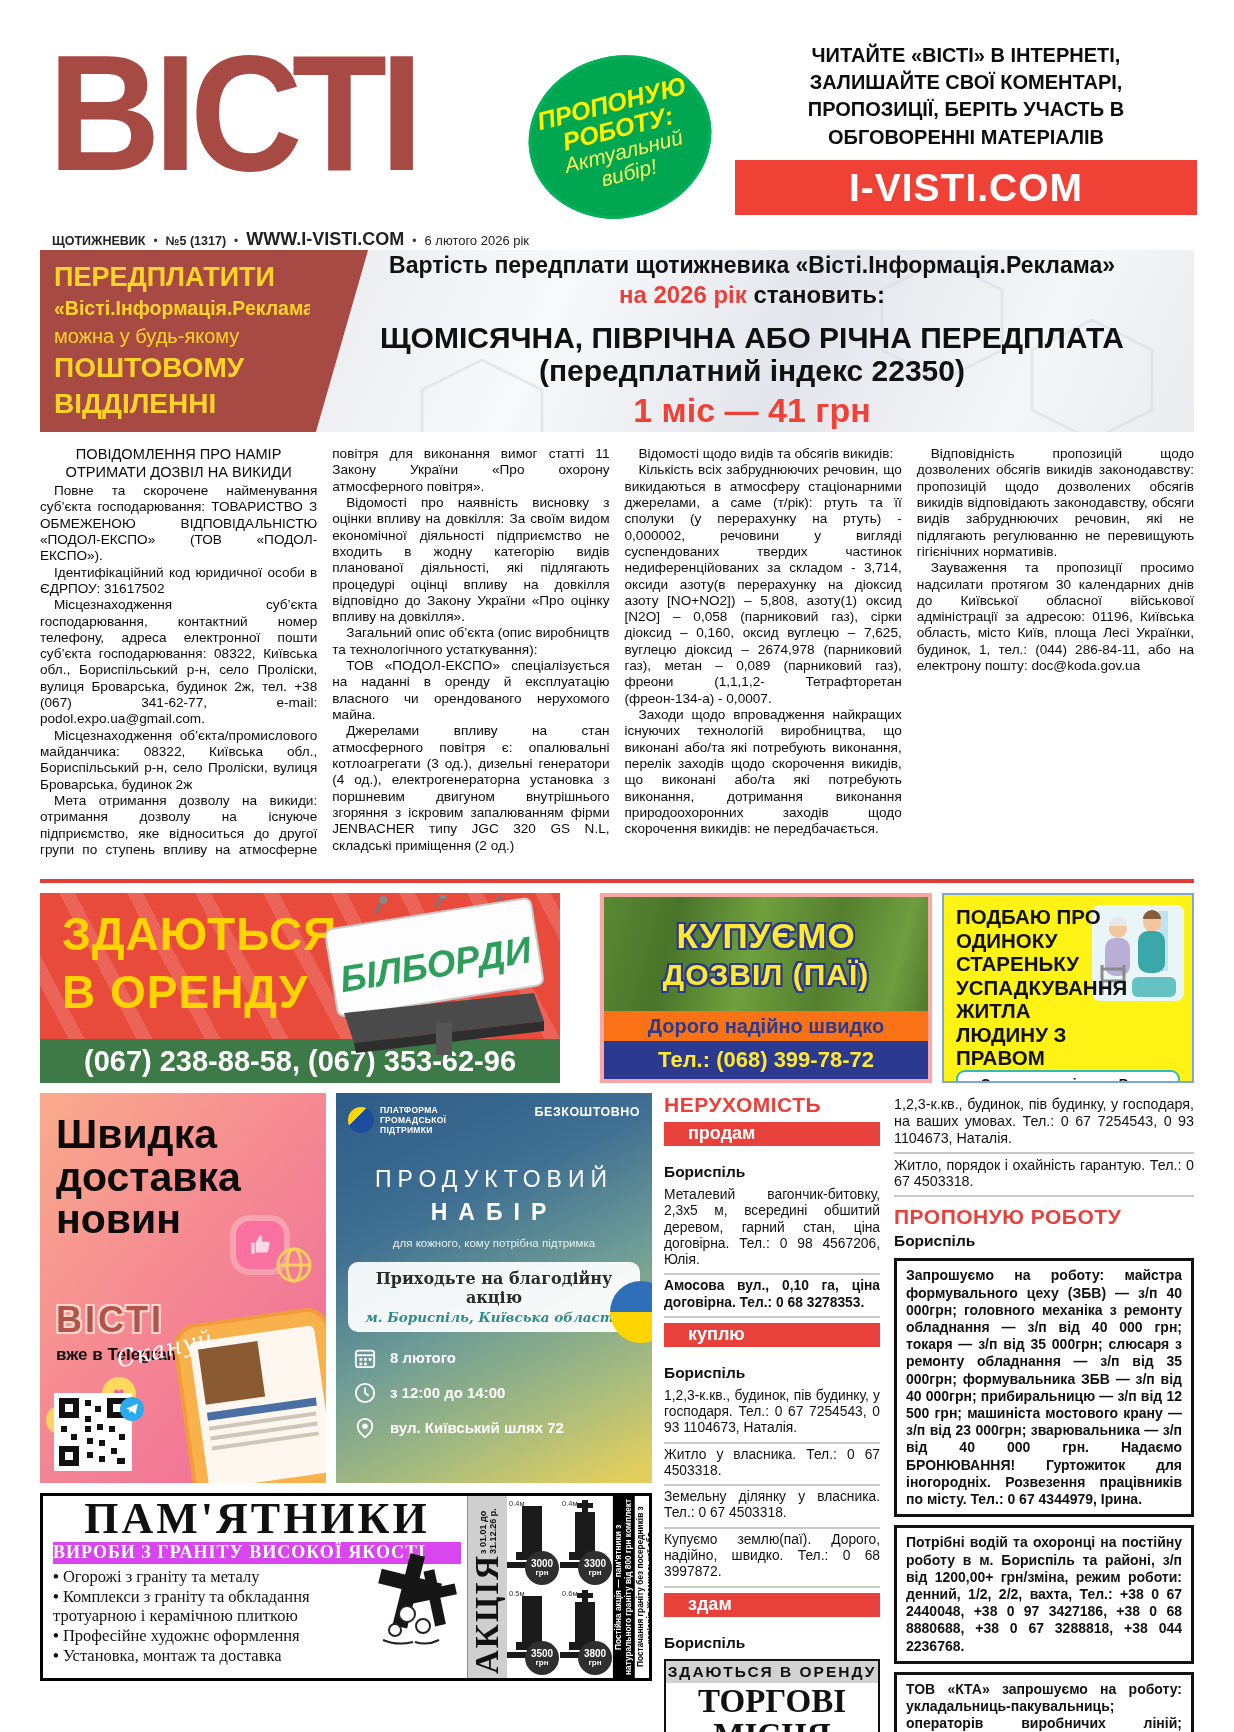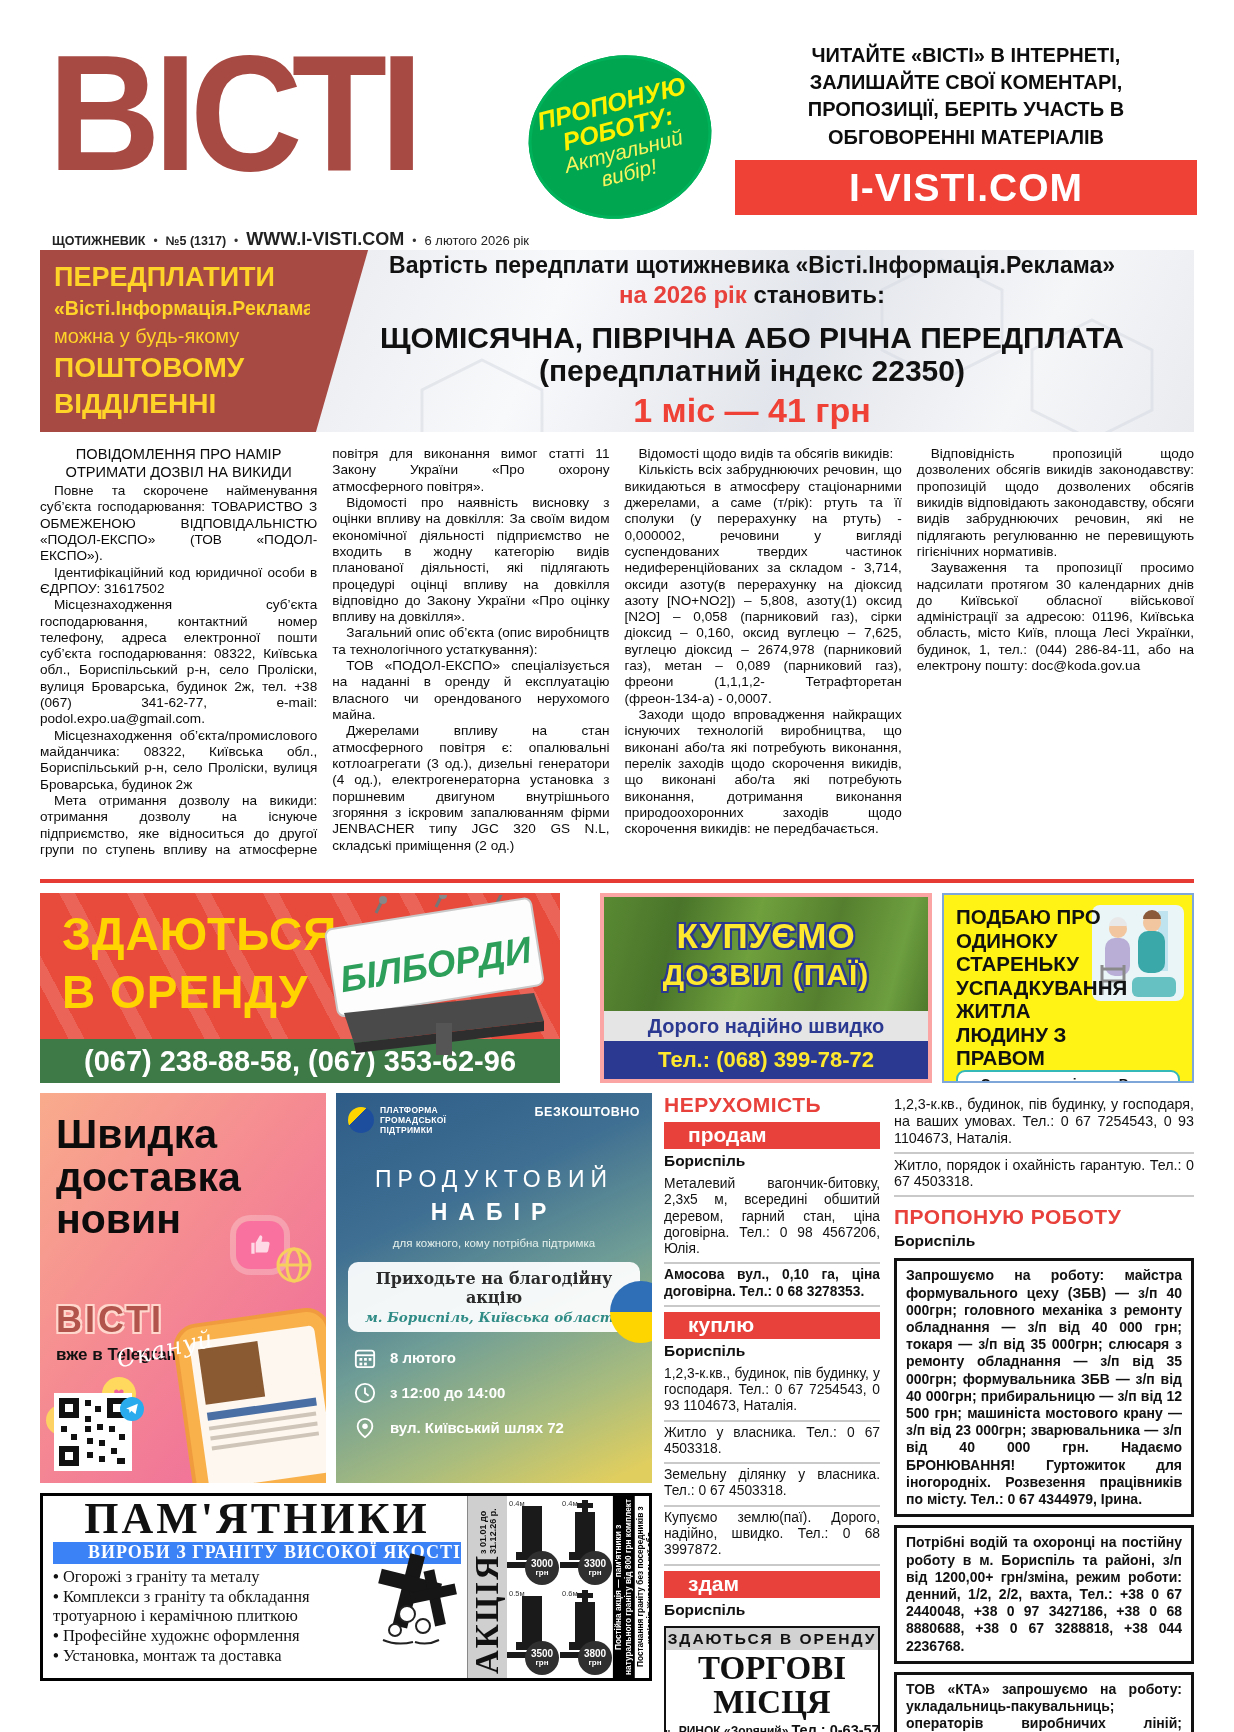--- a/index.html
+++ b/index.html
@@ -58,21 +58,21 @@
   .bb-svg{position:absolute;right:4px;top:2px;width:240px;height:160px;z-index:2;}
   .bb-phone{position:absolute;bottom:0;left:0;right:0;height:44px;background:#3d7a47;color:#fff;
             font-weight:bold;font-size:29px;text-align:center;line-height:44px;z-index:1;}
   .ad-land{width:332px;margin-right:10px;border:4px solid #fca5a5;display:flex;flex-direction:column;box-sizing:border-box;}
   .land-img{flex:1;position:relative;display:flex;flex-direction:column;align-items:center;justify-content:center;
       background:linear-gradient(105deg,#5a8a33 0%,#49742a 22%,#6fa03d 45%,#557f2e 68%,#6d9e3f 88%,#4e7a2c 100%);}
   .land-t1{font-size:35px;font-weight:900;color:#ffe92e;letter-spacing:1px;
       text-shadow:-2px 0 #2b3990,2px 0 #2b3990,0 -2px #2b3990,0 2px #2b3990,-2px -2px #2b3990,2px 2px #2b3990,-2px 2px #2b3990,2px -2px #2b3990;}
   .land-t2{font-size:30px;font-weight:900;color:#ffe92e;letter-spacing:1px;margin-top:2px;
       text-shadow:-2px 0 #2b3990,2px 0 #2b3990,0 -2px #2b3990,0 2px #2b3990,-2px -2px #2b3990,2px 2px #2b3990,-2px 2px #2b3990,2px -2px #2b3990;}
-  .land-tag{height:30px;background:#e5e5e5;color:#2b3990;font-weight:900;font-size:20px;text-align:center;line-height:30px;}
+  .land-tag{height:30px;background:#f97316;color:#2b3990;font-weight:900;font-size:20px;text-align:center;line-height:30px;}
   .land-phone{height:38px;background:#2b3990;color:#ffe92e;font-weight:900;font-size:22px;text-align:center;line-height:38px;}
   .ad-care{flex:1;border:2px solid #7ea6d8;background:#fff215;position:relative;padding:10px 12px;
            display:flex;flex-direction:column;box-sizing:border-box;overflow:hidden;}
   .care-lines{font-weight:900;font-size:20.5px;line-height:1.15;position:relative;z-index:2;width:72%;}
   .care-art{position:absolute;right:4px;top:6px;width:100px;height:104px;z-index:1;}
   .care-note{margin-top:auto;background:#fff;border:2px solid #35b8b8;border-radius:9px;text-align:center;
              font-weight:bold;font-size:13.8px;line-height:1.25;padding:4px 8px;position:relative;z-index:2;}
   
   .bottom{display:flex;margin:10px 40px 0;align-items:flex-start;}
   .bot-left{width:612px;margin-right:12px;}
@@ -117,21 +117,21 @@
   .fi2{color:#2e8b85;font-weight:bold;font-style:italic;font-size:13.5px;margin-top:2px;font-family:"DejaVu Serif",serif;}
   .food-rows{margin-top:15px;display:flex;flex-direction:column;gap:13px;padding-left:6px;}
   .frow{display:flex;align-items:center;gap:14px;font-weight:bold;font-size:15px;}
   .flag-circle{position:absolute;right:-20px;top:188px;width:62px;height:62px;border-radius:50%;
       background:linear-gradient(#2f6fb8 50%,#ffd500 50%);}
   
   .ad-mon{height:188px;border:3px solid #000;display:flex;background:#fff;overflow:hidden;
           font-family:"Liberation Serif",serif;box-sizing:border-box;}
   .mon-main{flex:1;padding:1px 6px 2px 10px;position:relative;}
   .mon-title{font-size:44px;font-weight:bold;letter-spacing:3px;text-align:center;line-height:1.02;}
-  .mon-band{background:#3b82f6;color:#fff;text-align:right;font-weight:bold;font-size:18px;letter-spacing:1px;padding:0 0 1px;}
+  .mon-band{background:#d946ef;color:#fff;text-align:left;font-weight:bold;font-size:18px;letter-spacing:1px;padding:0 0 1px;}
   .mon-bullets{font-size:16.5px;line-height:1.2;margin-top:3px;width:77%;}
   .mon-bullets div:before{content:"• ";font-weight:bold;}
   .mon-cross{position:absolute;right:-4px;top:56px;width:122px;height:100px;}
   .mon-akciya{width:40px;background:#cfcfcf;border-left:1px solid #888;display:flex;flex-direction:column;
               align-items:center;padding:4px 0;box-sizing:border-box;}
   .akc-date{writing-mode:vertical-rl;transform:rotate(180deg);font-size:9px;font-weight:bold;font-family:"Liberation Sans",sans-serif;}
   .akc-word{writing-mode:vertical-rl;transform:rotate(180deg);font-size:33px;font-weight:bold;letter-spacing:2px;flex:1;
             display:flex;align-items:center;}
   .mon-items{width:106px;display:grid;grid-template-columns:1fr 1fr;padding:2px 0;}
   .mon-item{position:relative;}
@@ -142,21 +142,21 @@
   .mon-price .v{font-size:10px;}
   .mon-price .u{font-size:8px;}
   .mon-notes{width:36px;display:flex;font-family:"Liberation Sans",sans-serif;}
   .mon-notes div{flex:1;writing-mode:vertical-rl;transform:rotate(180deg);font-size:8.3px;font-weight:bold;
       text-align:center;line-height:1.2;padding:2px 1px;box-sizing:border-box;}
   .mon-n1{background:#000;color:#fff;}
   .mon-n2{background:#fff;color:#000;border-left:1px solid #999;}
   
   .col-realty{width:216px;margin-right:14px;overflow:hidden;}
   .cls-header{color:#e8413c;font-weight:900;font-size:21px;letter-spacing:.5px;}
-  .cls-bar{background:#e8413c;color:#fff;font-weight:bold;font-size:21px;padding:1px 0 2px 24px;margin:5px 0 3px;}
+  .cls-bar{background:#e8413c;color:#fff;font-weight:bold;font-size:18px;padding:1px 0 2px 24px;margin:5px 0 17px;}
   .cls-city{font-weight:bold;font-size:15.5px;margin:3px 0;}
   .cls-item{padding:3px 0 5px;border-bottom:2px solid #c9c9c9;text-align:justify;line-height:1.18;font-size:13.8px;}
   .cls-item.bold{font-weight:bold;}
   .market-box{border:2px solid #111;margin:7px 0;}
   .mkt-head{background:#d2d2d2;font-weight:900;font-size:15.5px;text-align:center;letter-spacing:2px;padding:2px 0;}
   .mkt-title{font-family:"Liberation Serif",serif;font-weight:900;font-size:33px;text-align:center;line-height:1.05;padding:1px 0 2px;}
   .mkt-line{display:flex;align-items:baseline;justify-content:center;gap:3px;padding:0 2px 4px;white-space:nowrap;}
   .mkt-loc{font-size:9px;font-weight:bold;}
   .mkt-mkt{font-size:12px;font-weight:900;}
   .mkt-tel{font-size:14.5px;font-weight:900;}

